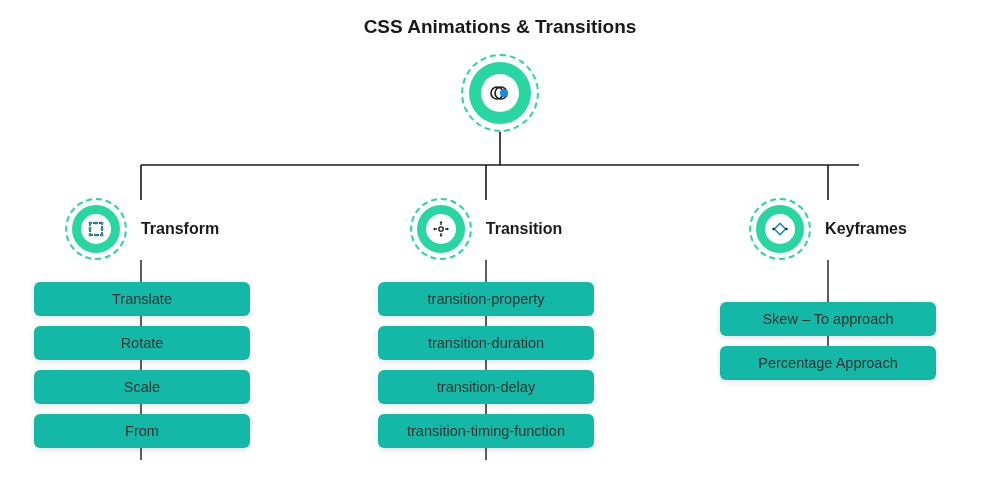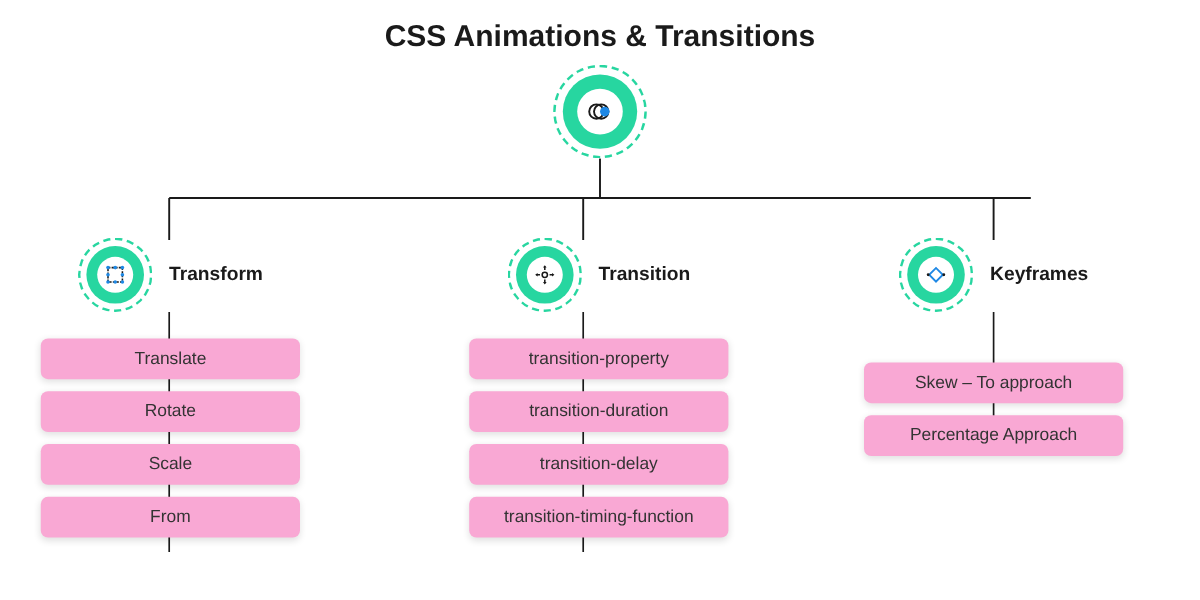--- a/index.html
+++ b/index.html
@@ -6,21 +6,21 @@
 body {
   width: 1000px;
   height: 500px;
   background: #ffffff;
   font-family: -apple-system, BlinkMacSystemFont, "Segoe UI", Arial, sans-serif;
   position: relative;
   overflow: hidden;
 }
 .title {
   text-align: center;
-  font-size: 25px;
+  font-size: 19px;
   font-weight: 800;
   color: #1a1a1a;
   padding-top: 16px;
 }
 .root-node {
   position: absolute;
   left: 50%;
   top: 54px;
   transform: translateX(-50%);
 }
@@ -101,34 +101,34 @@
 .items {
   display: flex;
   flex-direction: column;
   gap: 10px;
   align-items: center;
   position: relative;
 }
 .item-card {
   width: 216px;
   min-height: 34px;
-  background: #f9a8d4;
+  background: #14b8a6;
   border-radius: 6px;
   box-shadow: 0 2px 6px rgba(0,0,0,0.12);
   display: flex;
   align-items: center;
   justify-content: center;
   font-size: 14.5px;
   color: #333;
   padding: 7px 10px;
   position: relative;
   z-index: 2;
 }
 .branch-transform { left: 34px; top: 198px; }
-.branch-transition { left: 391px; top: 198px; }
+.branch-transition { left: 378px; top: 198px; }
 .branch-keyframes { left: 720px; top: 198px; gap: 20px; }
 svg.connectors {
   position: absolute;
   left: 0; top: 0;
   width: 1000px; height: 500px;
   pointer-events: none;
 }
 </style>
 </head>
 <body>

